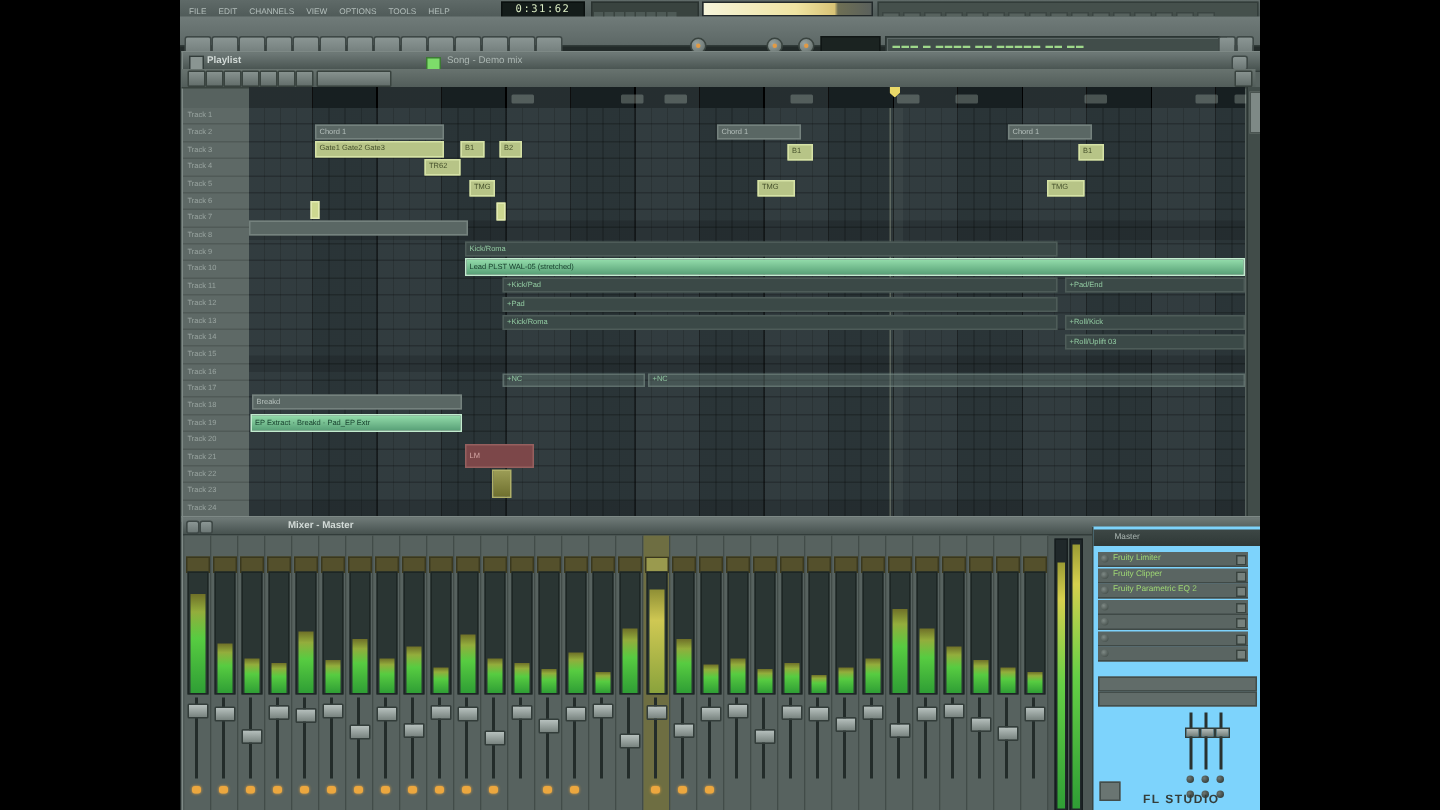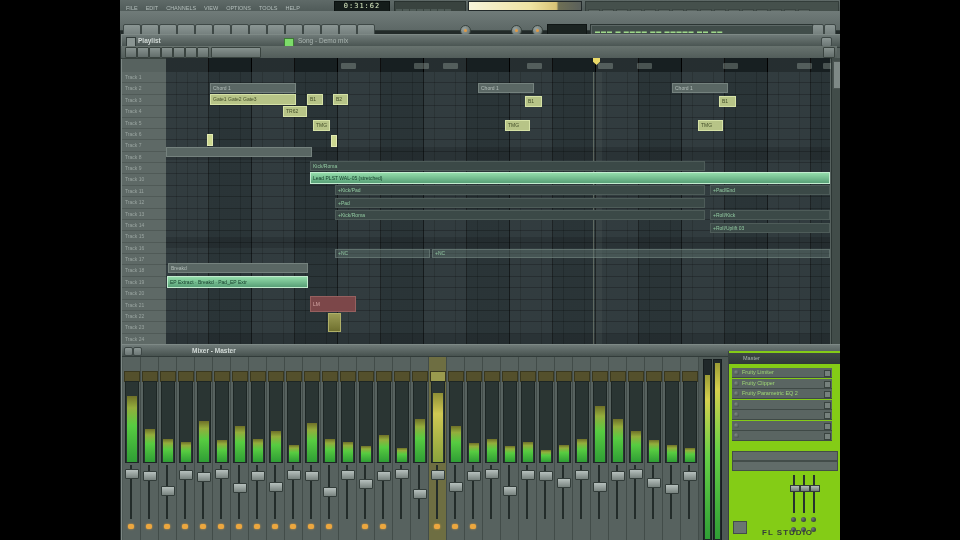--- a/index.html
+++ b/index.html
@@ -620,21 +620,21 @@
           </div>
         </div>
       </div>
     <div class="bigmeter" style="left:581px">
       <div class="bigfill" id="bigfill-l" style="height: 164px;"></div>
       </div>
     <div class="bigmeter" style="left:591px">
       <div class="bigfill" id="bigfill-r" style="height: 176px;"></div>
       </div>
 
-    <div class="abs" id="fx-panel-inner" style="left:606px;top:6px;width:111px;height:190px;background:#84cc16;border-left:1px solid #39433f;">
+    <div class="abs" id="fx-panel-inner" style="left:606px;top:6px;width:111px;height:190px;background:#7dd3fc;border-left:1px solid #39433f;">
       <div id="fx-header">Master</div>
       <div id="fx-slots">
           <div class="fx-slot" style="top: 17px;">Fruity Limiter</div>
           <div class="fx-slot" style="top: 27.5px;">Fruity Clipper</div>
           <div class="fx-slot" style="top: 38px;">Fruity Parametric EQ 2</div>
           <div class="fx-slot" style="top: 48.5px;"></div>
           <div class="fx-slot" style="top: 59px;"></div>
           <div class="fx-slot" style="top: 69.5px;"></div>
           <div class="fx-slot" style="top: 80px;"></div>
         </div>

